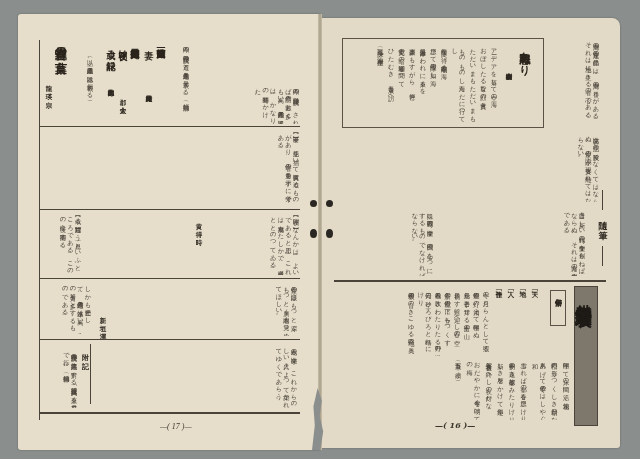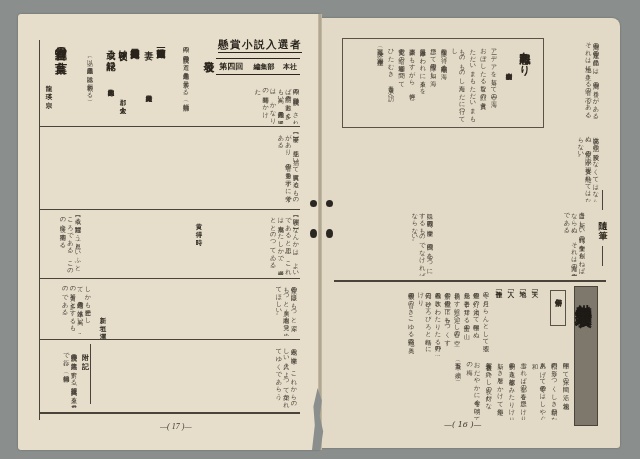--- a/index.html
+++ b/index.html
@@ -20,29 +20,20 @@
   .banner{position:absolute;background:#7d776c;border:1px solid #4a443a;}
   .banner .vtext{color:#1e1a16;font-size:17px;font-weight:bold;letter-spacing:1px;}
   .tear{position:absolute;background:#8a8e8d;}
 </style>
 </head>
 <body>
 
 <div class="page" id="page-left">
 
   <div class="vtext heading" style="position:absolute;right:18px;top:22px;font-size:13px;height:0;"></div>
-  <div style="position:absolute;left:184px;top:24px;width:100px;height:64px;">
-    <div style="position:absolute;right:0;top:0;font-size:10.5px;font-weight:bold;letter-spacing:1.5px;color:#2a241c;border-bottom:1px solid #2a241c;white-space:nowrap;direction:rtl;">懸賞小説入選者</div>
-    <div style="position:absolute;right:2px;top:20px;border-top:1px solid #2a241c;border-bottom:1px solid #2a241c;padding:2px 3px;font-size:7px;font-weight:bold;color:#2a241c;white-space:nowrap;">
-      <span style="margin-right:8px;font-size:8px;">第四回</span>
-      <span style="margin-right:6px;">編集部</span>
-      <span>本社</span>
-    </div>
-    <div class="vtext" style="position:absolute;left:-2px;top:14px;font-size:11px;font-weight:bold;color:#2a241c;">發表</div>
-  </div>
 
   <div class="vtext body-text" style="position:absolute;right:20px;top:70px;height:40px;width:80px;">今回の懸賞小説は、されば作品の數も多く、質も高い。入選作品の選考には、かなりの時間をかけた。</div>
 
   <div class="vtext body-text" style="position:absolute;left:150px;top:28px;height:82px;width:22px;">今回の懸賞小説の選と入選作品を発表する。（編輯部）</div>
   <div class="vtext heading" style="position:absolute;left:136px;top:28px;font-size:9px;height:60px;">一等賞金貳百圓</div>
   <div class="vtext heading" style="position:absolute;left:124px;top:30px;font-size:9px;">妻</div>
   <div class="vtext name" style="position:absolute;left:126px;top:76px;">緒田文雄</div>
   <div class="vtext heading" style="position:absolute;left:110px;top:28px;font-size:9px;height:84px;">二等賞金各貳拾圓宛</div>
   <div class="vtext heading" style="position:absolute;left:98px;top:30px;font-size:9px;">夜明け</div>
   <div class="vtext name" style="position:absolute;left:100px;top:80px;">郡 太金</div>
@@ -136,21 +127,21 @@
     <div class="vtext body-text" style="height:62px;">門松の影うつくしき朝日かな</div>
     <div class="vtext body-text" style="height:62px;">凧あげて子等のはしやぐ冬日和</div>
     <div class="vtext body-text" style="height:62px;">雪ふれば都の春を思ひけり</div>
     <div class="vtext body-text" style="height:62px;">初夢の遠き故郷をみたりけり</div>
     <div class="vtext body-text" style="height:62px;">新しき暦をかけて年迎ふ</div>
     <div class="vtext body-text" style="height:62px;">年賀状書き終へし夜の灯かな</div>
     <div class="vtext body-text" style="height:62px;">おだやかに今年も明けて庭の梅</div>
     <div class="vtext body-text" style="height:62px;">（五十頁へ續く）</div>
   </div>
 
-  <div class="folio" style="left:124px;top:402px;">—( 16 )—</div>
+  <div class="folio" style="left:115px;top:402px;font-weight:bold;">—( 16 )—</div>
 </div>
 
 <div class="gutter"></div>
 <div class="hole" style="left:310px;top:200px;"></div>
 <div class="hole" style="left:326px;top:200px;"></div>
 <div class="hole" style="left:310px;top:229px;height:9px;"></div>
 <div class="hole" style="left:326px;top:229px;height:9px;"></div>
 
 <div class="tear" style="left:312px;top:388px;width:14px;height:62px;clip-path:polygon(40% 0,70% 20%,55% 45%,80% 70%,60% 100%,0 100%,20% 60%,10% 30%);"></div>
 

